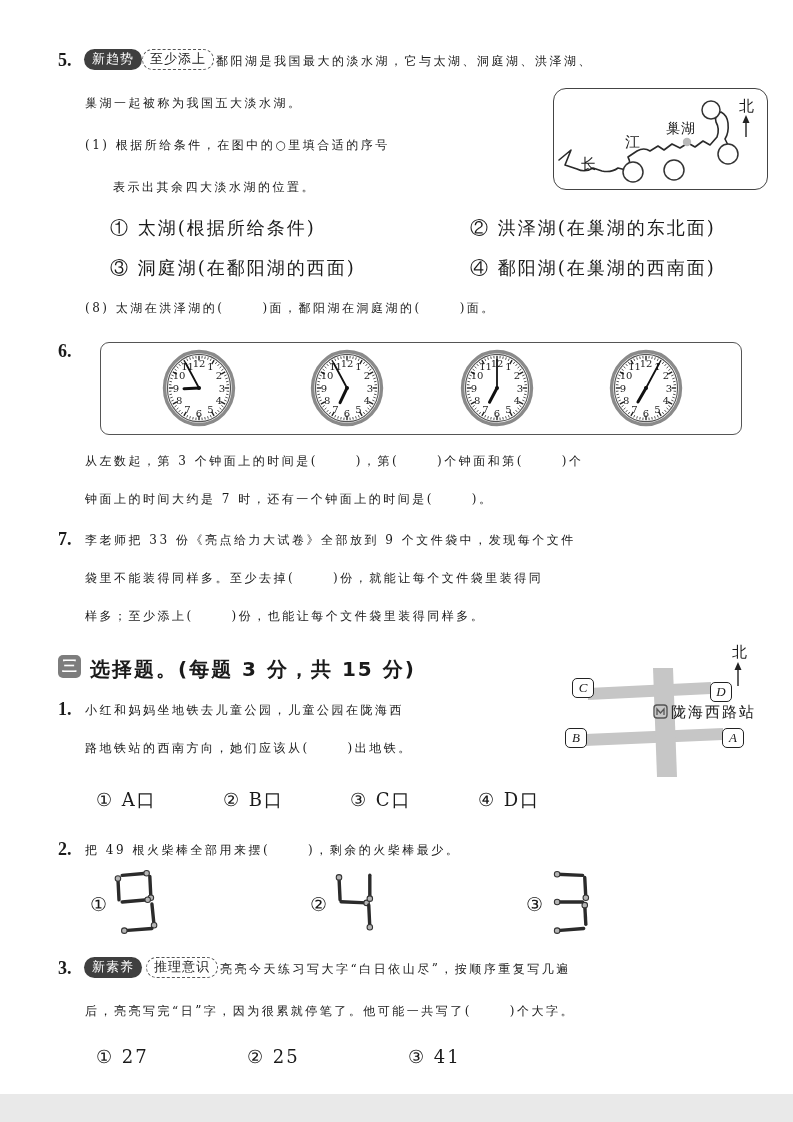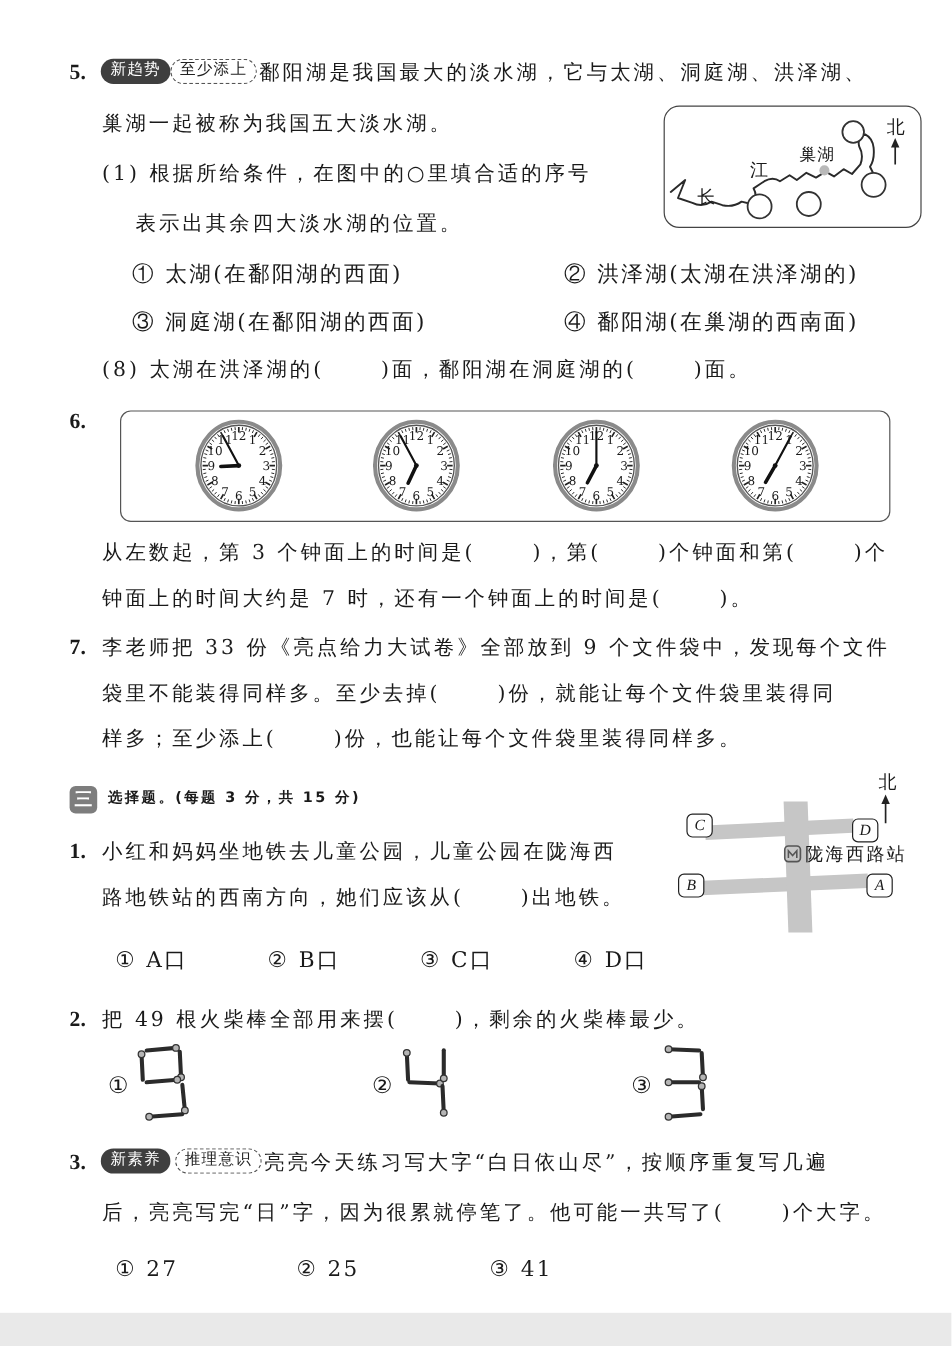--- a/index.html
+++ b/index.html
@@ -2,39 +2,39 @@
 <html><head>
 <meta charset="utf-8">
 <style>
   html,body{margin:0;padding:0;}
   body{
     width:793px;height:1122px;position:relative;background:#ffffff;
     font-family:"DejaVu Serif","Liberation Serif",serif;color:#1a1a1a;
     overflow:hidden;
   }
   .abs{position:absolute;}
-  .line{position:absolute;font-size:17px;letter-spacing:2.5px;white-space:pre;line-height:22px;}
+  .line{position:absolute;font-size:12px;letter-spacing:2.5px;white-space:pre;line-height:22px;}
   .qnum{position:absolute;font-size:18px;font-weight:bold;font-family:"Liberation Serif",serif;}
   .badge-solid{
     position:absolute;background:#3f3f3f;color:#fff;border-radius:11px;
     font-family:"DejaVu Sans","Liberation Sans",sans-serif;font-size:13px;
     padding:2px 8px 3px 8px;letter-spacing:1px;line-height:16px;
   }
   .badge-outline{
     position:absolute;background:#fff;color:#222;border:1.6px dashed #555;border-radius:11px;
     font-family:"DejaVu Sans","Liberation Sans",sans-serif;font-size:13px;
     padding:1px 7px 2px 7px;letter-spacing:1px;line-height:16px;
   }
   .section-badge{
     position:absolute;width:23px;height:23px;background:#7d7d7d;border-radius:5px;
     color:#fff;font-weight:bold;font-size:15px;text-align:center;line-height:23px;
     font-family:"DejaVu Sans",sans-serif;
   }
   .section-title{
-    position:absolute;font-weight:bold;font-size:12px;letter-spacing:2px;white-space:pre;
+    position:absolute;font-weight:bold;font-size:20px;letter-spacing:2px;white-space:pre;
     font-family:"DejaVu Sans","Liberation Sans",sans-serif;
   }
   .lakemap{
     position:absolute;left:553px;top:88px;width:213px;height:100px;
     border:1.6px solid #444;border-radius:13px;background:#fff;
   }
   .clockpanel{
     position:absolute;left:100px;top:342px;width:640px;height:91px;
     border:1.6px solid #555;border-radius:9px;background:#fff;
   }
@@ -53,22 +53,22 @@
 </head>
 <body>
 
 <div class="qnum" style="left:58px;top:50px">5.</div>
 <span class="badge-solid" style="left:84px;top:49px">新趋势</span>
 <span class="badge-outline" style="left:142px;top:49px">至少添上</span>
 <div class="line" style="left:216px;top:50px">鄱阳湖是我国最大的淡水湖，它与太湖、洞庭湖、洪泽湖、</div>
 <div class="line" style="left:85px;top:92px">巢湖一起被称为我国五大淡水湖。</div>
 <div class="line" style="left:85px;top:134px">(1) 根据所给条件，在图中的○里填合适的序号</div>
 <div class="line" style="left:113px;top:176px">表示出其余四大淡水湖的位置。</div>
-<div class="opt" style="left:110px;top:216px">① 太湖(在鄱阳湖的西面)</div>
-<div class="opt" style="left:470px;top:216px">② 洪泽湖(太湖在洪泽湖的)</div>
+<div class="opt" style="left:110px;top:216px">① 太湖(根据所给条件)</div>
+<div class="opt" style="left:470px;top:216px">② 洪泽湖(在巢湖的东北面)</div>
 <div class="opt" style="left:110px;top:256px">③ 洞庭湖(在鄱阳湖的西面)</div>
 <div class="opt" style="left:470px;top:256px">④ 鄱阳湖(在巢湖的西南面)</div>
 <div class="line" style="left:85px;top:297px">(8) 太湖在洪泽湖的(      )面，鄱阳湖在洞庭湖的(      )面。</div>
 
 <div class="lakemap">
   <svg width="213" height="100" viewBox="0 0 213 100">
     <path d="M5,71 L17,61 L11,76 L23,80 Q31,84 39,79 L48,82 Q57,84 64,79 L72,81 Q78,75 74,68 L83,62 Q90,58 96,62 L104,57 L110,61 L118,55 L126,59 L134,54 L141,58 L149,52 L156,56 L163,48 Q166,40 162,33 Q160,26 167,23 Q173,26 174,34 Q175,44 171,50 L174,56" fill="none" stroke="#2a2a2a" stroke-width="1.6" stroke-linejoin="round" stroke-linecap="round"></path>
     <circle cx="157" cy="21" r="9" fill="#fff" stroke="#333" stroke-width="1.5"></circle>
     <circle cx="174" cy="65" r="10" fill="#fff" stroke="#333" stroke-width="1.5"></circle>
     <circle cx="120" cy="81" r="10" fill="#fff" stroke="#333" stroke-width="1.5"></circle>

